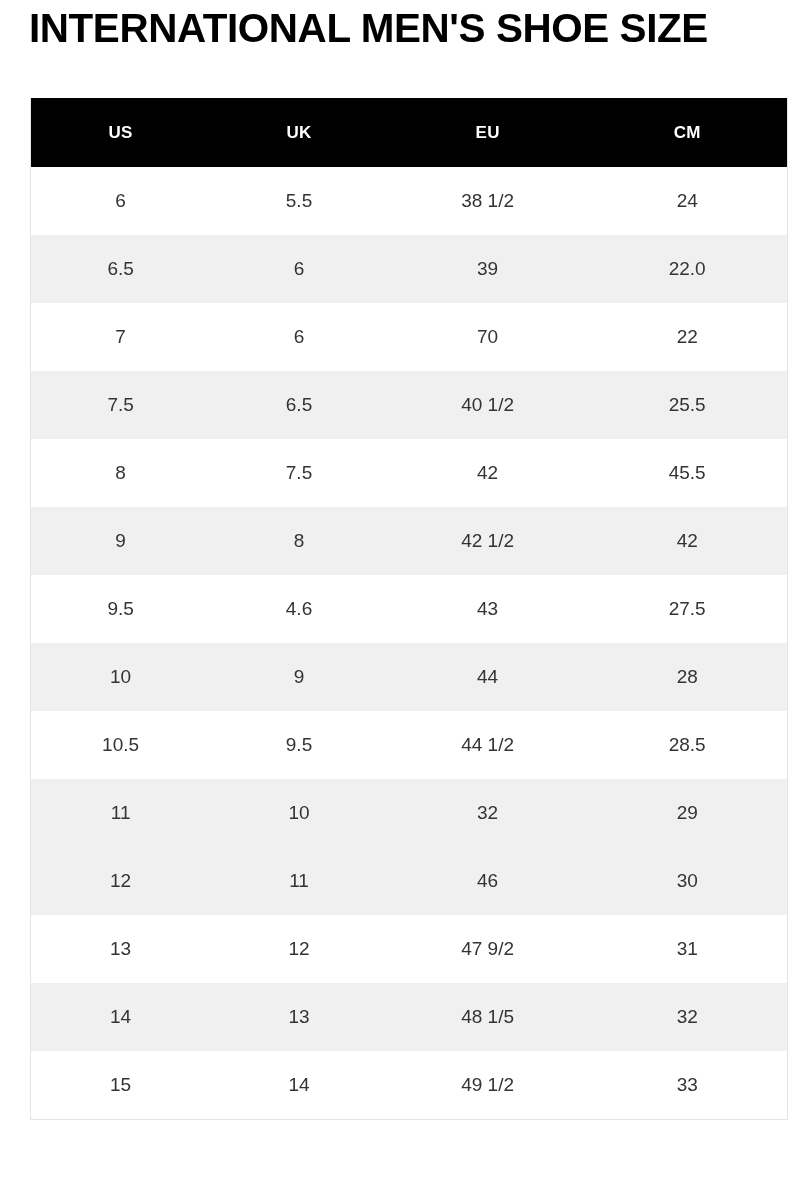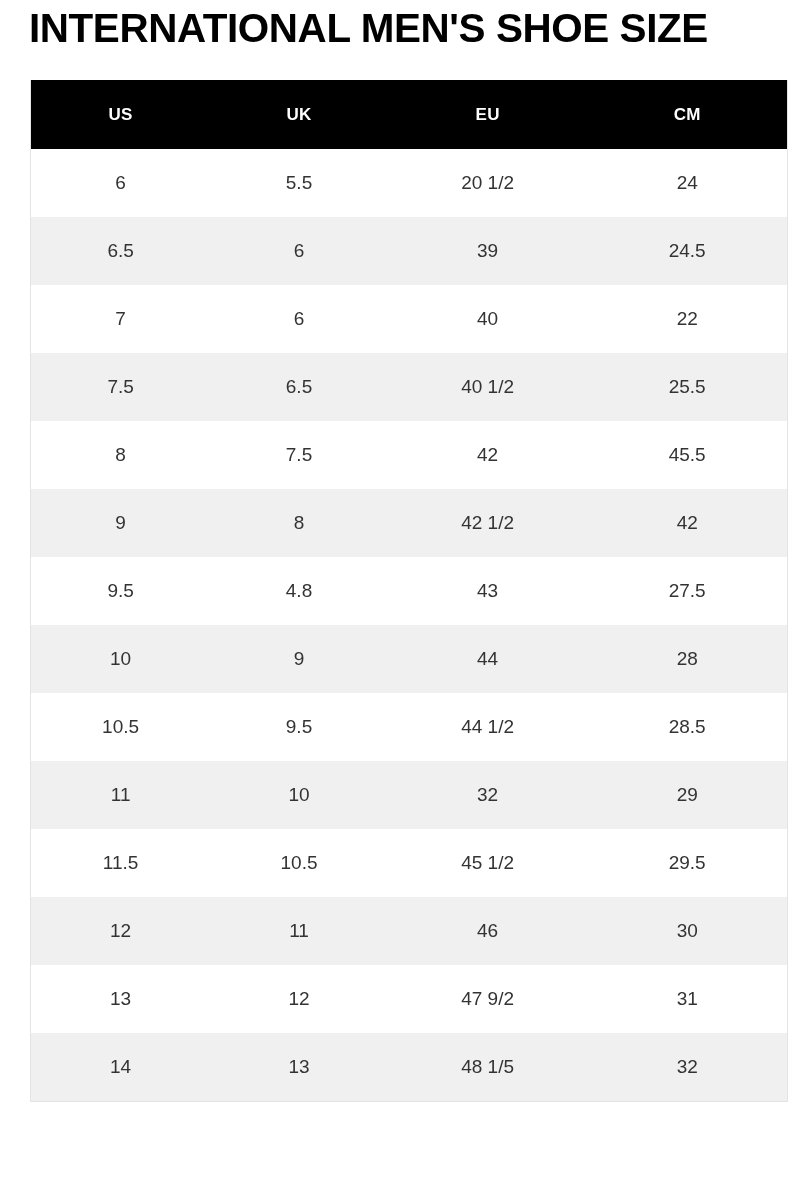--- a/index.html
+++ b/index.html
@@ -39,21 +39,21 @@
     letter-spacing: -0.4px;
     white-space: nowrap;
     transform: scaleX(0.985);
     transform-origin: left center;
   }
 
   
   .size-table-wrap {
     position: absolute;
     left: 30px;
-    top: 80px;
+    top: 98px;
     width: 758px;
     border: 1px solid #e4e4e4;
     border-top: none;
     box-sizing: border-box;
     background: #ffffff;
   }
 
   table.size-table {
     width: 100%;
     border-collapse: collapse;
@@ -118,33 +118,33 @@
           <th>US</th>
           <th>UK</th>
           <th>EU</th>
           <th>CM</th>
         </tr>
       </thead>
       <tbody id="table-body">
           <tr>
             <td>6</td>
             <td>5.5</td>
-            <td>20 1/2</td>
+            <td>38 1/2</td>
             <td>24</td>
           </tr>
           <tr class="alt">
             <td>6.5</td>
             <td>6</td>
             <td>39</td>
-            <td>24.5</td>
+            <td>22.0</td>
           </tr>
           <tr>
             <td>7</td>
             <td>6</td>
-            <td>40</td>
+            <td>70</td>
             <td>22</td>
           </tr>
           <tr class="alt">
             <td>7.5</td>
             <td>6.5</td>
             <td>40 1/2</td>
             <td>25.5</td>
           </tr>
           <tr>
             <td>8</td>
@@ -153,21 +153,21 @@
             <td>45.5</td>
           </tr>
           <tr class="alt">
             <td>9</td>
             <td>8</td>
             <td>42 1/2</td>
             <td>42</td>
           </tr>
           <tr>
             <td>9.5</td>
-            <td>4.8</td>
+            <td>4.6</td>
             <td>43</td>
             <td>27.5</td>
           </tr>
           <tr class="alt">
             <td>10</td>
             <td>9</td>
             <td>44</td>
             <td>28</td>
           </tr>
           <tr>
@@ -175,41 +175,41 @@
             <td>9.5</td>
             <td>44 1/2</td>
             <td>28.5</td>
           </tr>
           <tr class="alt">
             <td>11</td>
             <td>10</td>
             <td>32</td>
             <td>29</td>
           </tr>
-          <tr>
-            <td>11.5</td>
-            <td>10.5</td>
-            <td>45 1/2</td>
-            <td>29.5</td>
-          </tr>
           <tr class="alt">
             <td>12</td>
             <td>11</td>
             <td>46</td>
             <td>30</td>
           </tr>
           <tr>
             <td>13</td>
             <td>12</td>
             <td>47 9/2</td>
             <td>31</td>
           </tr>
           <tr class="alt">
             <td>14</td>
             <td>13</td>
             <td>48 1/5</td>
             <td>32</td>
           </tr>
+          <tr>
+            <td>15</td>
+            <td>14</td>
+            <td>49 1/2</td>
+            <td>33</td>
+          </tr>
         </tbody>
     </table>
   </div>
 
 </div>
 
 </body></html>

